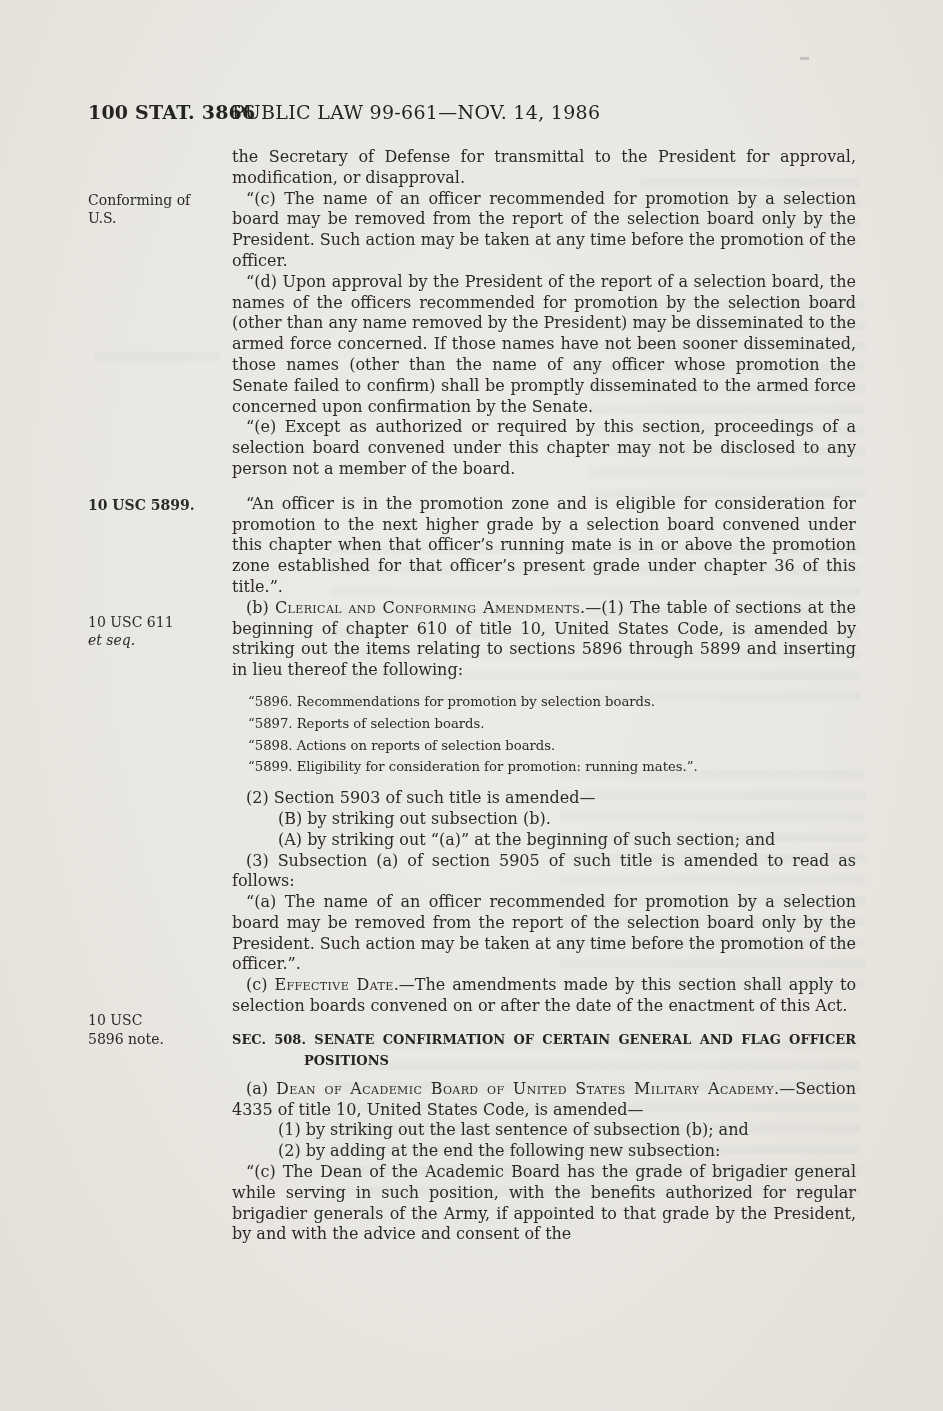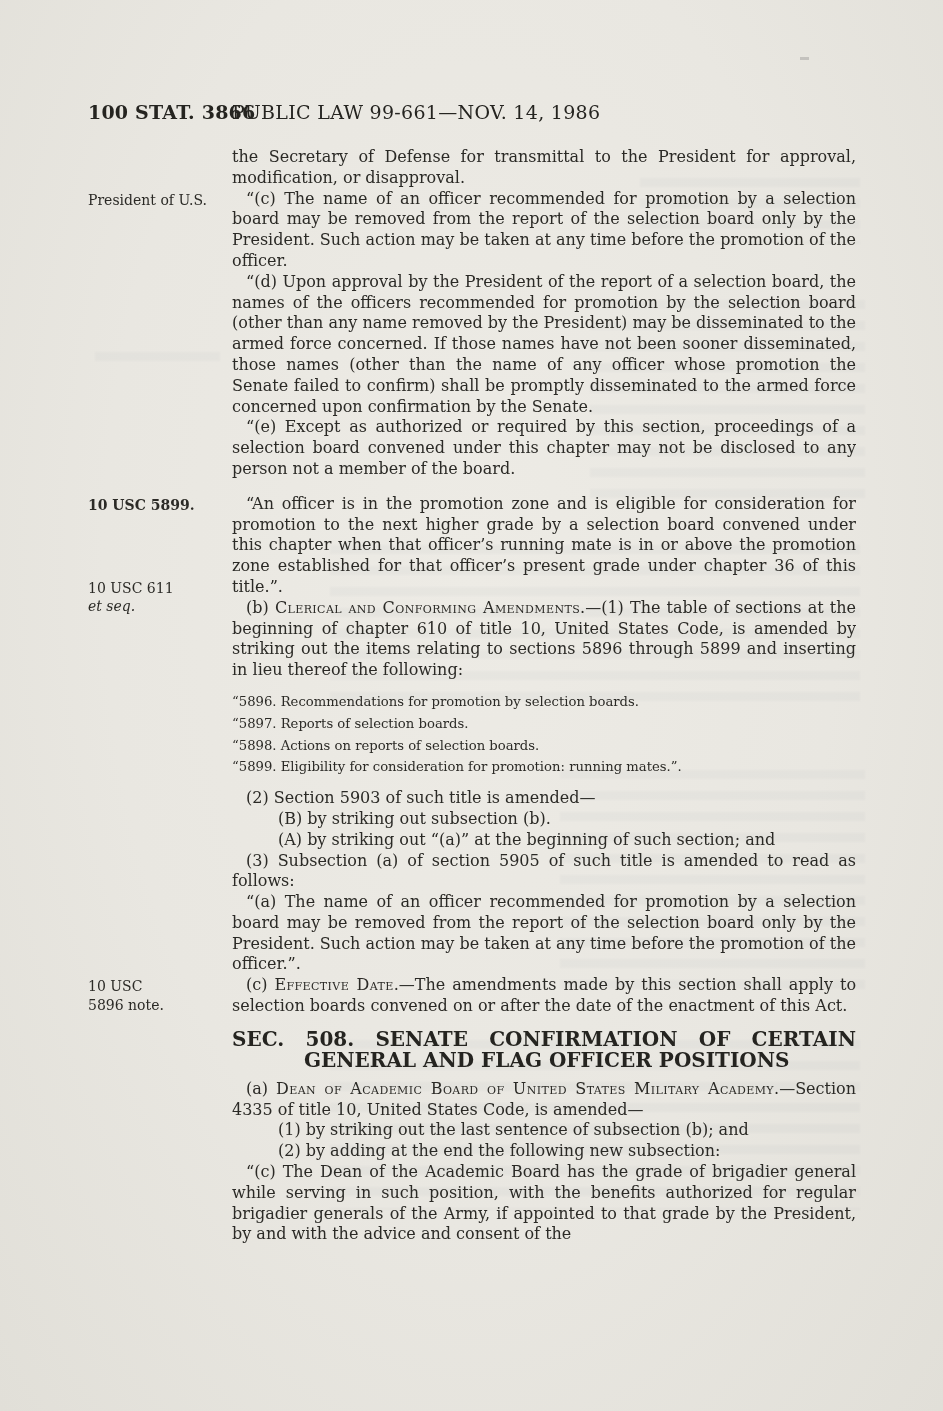--- a/index.html
+++ b/index.html
@@ -36,35 +36,35 @@
     font-size:16px;line-height:20.8px;text-align:justify;
   }
   .body-col p{margin:0;position:relative;}
   .ind{text-indent:14px;}
   .ind2{text-indent:46px;}
 
   .mn{
     position:absolute;left:-144px;top:2px;width:130px;
     font-size:14px;line-height:18.5px;text-indent:0;text-align:left;color:#2b2a26;
   }
-  .mn.narrow{width:92px;}
+  .mn.narrow{width:92px;margin-top:34px;}
   .mn.up{top:-19px;}
   .it{font-style:italic;}
   .sc{font-variant:small-caps;letter-spacing:.4px;}
 
   h2.sec5899{
     position:relative;margin:14px 0 7px 0;
     font-size:16px;line-height:21px;font-weight:bold;color:#252420;
     text-align:left;
   }
-  .toc{margin:10px 0 10px 0;font-size:13.2px;line-height:21.8px;text-align:left;}
+  .toc{margin:10px 0 10px 16px;font-size:13.2px;line-height:21.8px;text-align:left;}
   .toc p{padding-left:26px;text-indent:-26px;margin:0;}
   h3.sec508{
     margin:12px 0 7px 0;
-    font-size:20px;line-height:21.5px;font-weight:bold;color:#252420;
+    font-size:13px;line-height:21.5px;font-weight:bold;color:#252420;
     text-align:justify;
     padding-left:72px;text-indent:-72px;
   }
 </style>
 </head>
 <body>
 
 <div class="page">
 
   <div class="ghost" style="left:640px;top:178px;width:220px;height:66px;"></div>
@@ -78,21 +78,21 @@
   <div class="hdr-stat">100 STAT. 3866</div>
   <div class="hdr-title">PUBLIC LAW 99-661—NOV. 14, 1986</div>
 
   <div class="body-col">
 
     <p>
       <span>the Secretary of Defense for transmittal to the President for approval, modification, or disapproval.</span>
     </p>
 
     <p class="ind">
-      <span class="mn">President of U.S.</span>
+      <span class="mn">Conforming of U.S.</span>
       <span>“(c) The name of an officer recommended for promotion by a selection board may be removed from the report of the selection board only by the President. Such action may be taken at any time before the promotion of the officer.</span>
     </p>
 
     <p class="ind">
       <span>“(d) Upon approval by the President of the report of a selection board, the names of the officers recommended for promotion by the selection board (other than any name removed by the President) may be disseminated to the armed force concerned. If those names have not been sooner disseminated, those names (other than the name of any officer whose promotion the Senate failed to confirm) shall be promptly disseminated to the armed force concerned upon confirmation by the Senate.</span>
     </p>
 
     <p class="ind">
       <span>“(e) Except as authorized or required by this section, proceedings of a selection board convened under this chapter may not be disclosed to any person not a member of the board.</span>
     </p>

